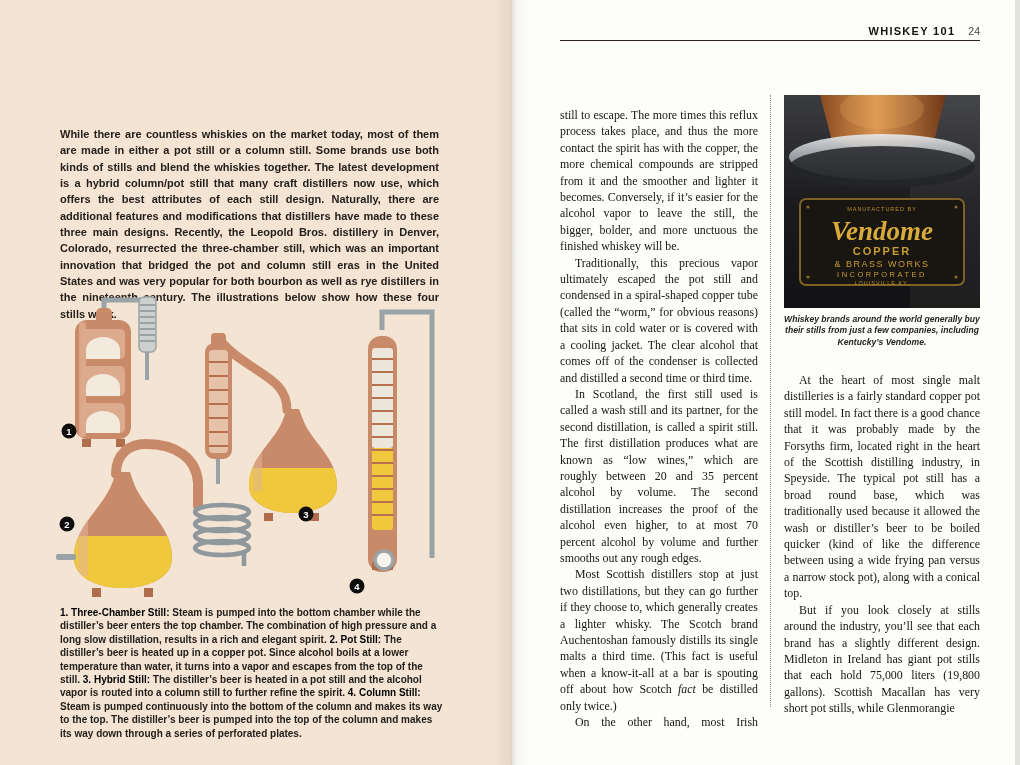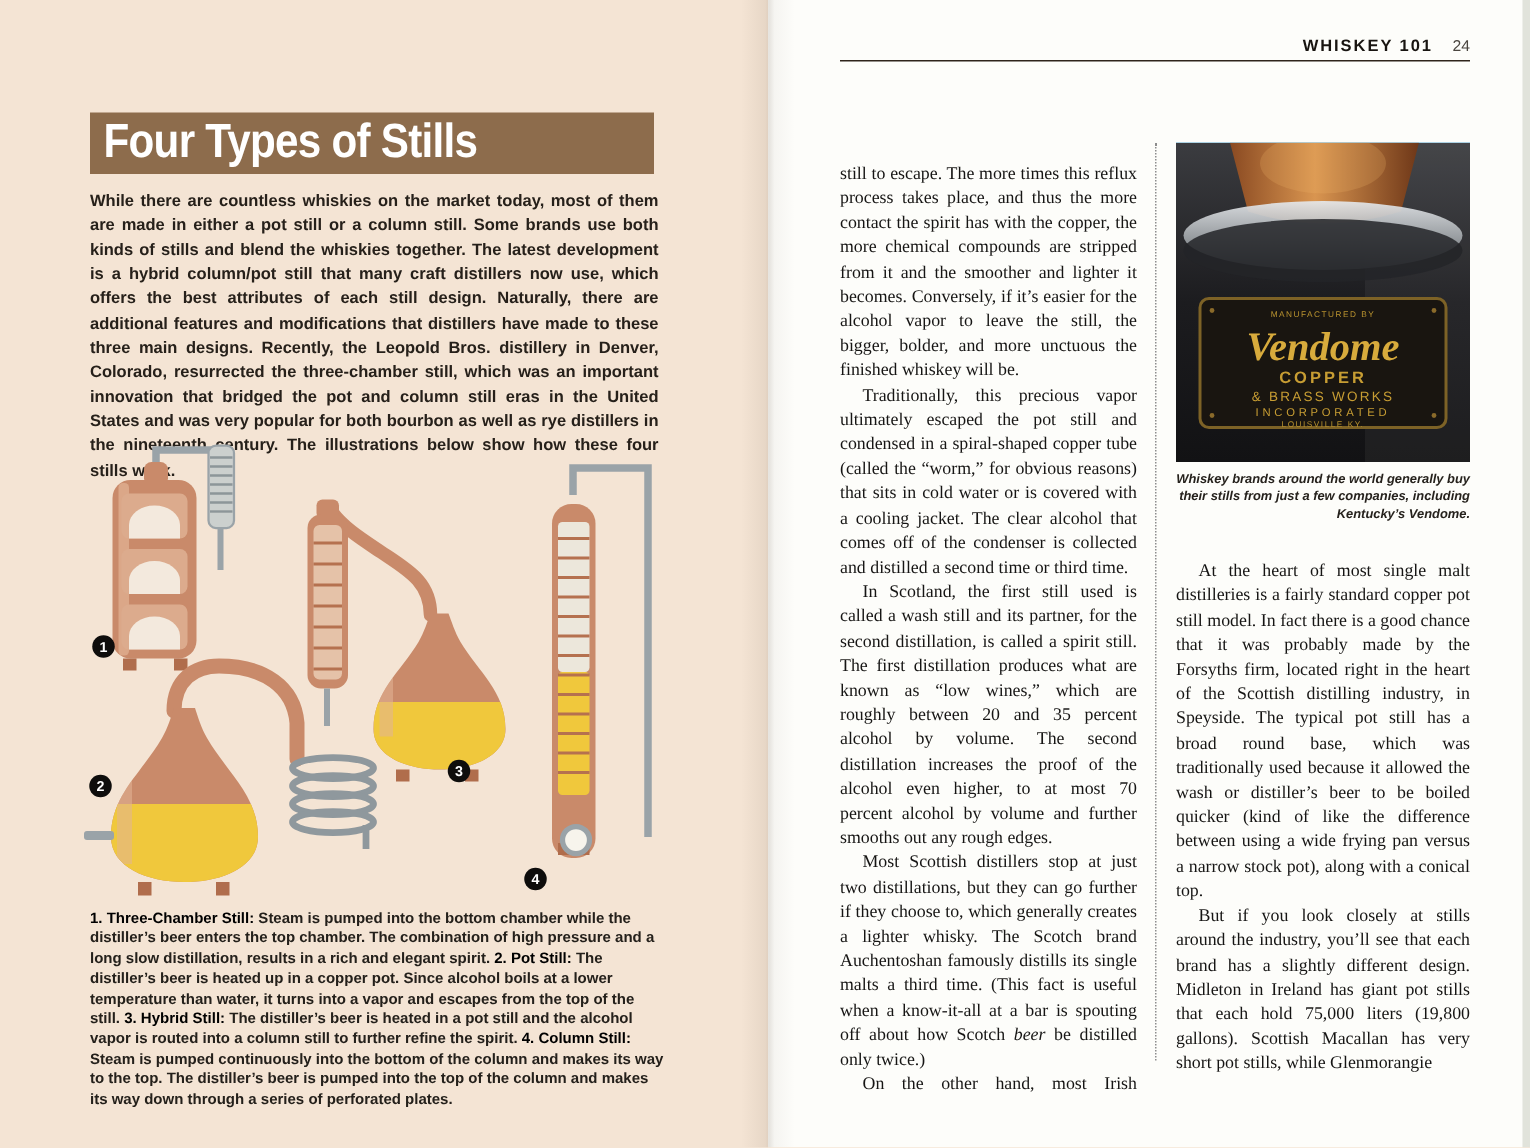--- a/index.html
+++ b/index.html
@@ -41,35 +41,32 @@
   .col-right-text { position:absolute; left:272px; top:360px; width:196px; height:360px; overflow:hidden; }
   .body-serif p { margin:0; }
   .body-serif p.indent { text-indent:15px; }
   .body-serif em { font-style:italic; }
 
   .col-divider { position:absolute; left:258px; top:95px; height:612px; width:0;
                  border-left:1px dotted #8d8d8d; }
 
   .photo { position:absolute; left:272px; top:95px; width:196px; height:213px; background:#7dd3fc; overflow:hidden; }
   .photo-caption { position:absolute; left:272px; top:314px; width:196px; font-size:8.6px; line-height:11.4px;
-                   font-weight:bold; font-style:italic; color:#26221d; text-align:right; }
+                   font-weight:bold; font-style:italic; color:#26221d; text-align:center; }
 
   svg text { font-family:"Liberation Sans",sans-serif; }
   .plaque-serif { font-family:"Liberation Serif",serif; }
 </style>
 </head>
 <body>
 
 <div class="canvas">
 
   <div class="left-page">
 
-    <div class="title-bar">
-      <h1>Four Types of Stills</h1>
-    </div>
 
     <p class="intro">While there are countless whiskies on the market today, most of them are made in either a pot still or a column still. Some brands use both kinds of stills and blend the whiskies together. The latest development is a hybrid column/pot still that many craft distillers now use, which offers the best attributes of each still design. Naturally, there are additional features and modifications that distillers have made to these three main designs. Recently, the Leopold Bros. distillery in Denver, Colorado, resurrected the three-chamber still, which was an important innovation that bridged the pot and column still eras in the United States and was very popular for both bourbon as well as rye distillers in the nineteenth century. The illustrations below show how these four stills work.</p>
 
     <svg class="diagram" viewBox="0 0 395 305">
 
       <g>
         <path d="M56 12 V4 H96" stroke="#9aa3a8" stroke-width="5" fill="none"></path>
         <rect x="91" y="1" width="17" height="55" rx="5" fill="#ccd0ce" stroke="#9aa3a8" stroke-width="1.5"></rect>
         <g stroke="#8d9699" stroke-width="1.6">
           <line x1="92" y1="9" x2="107" y2="9"></line>
@@ -188,21 +185,21 @@
       <span class="book">WHISKEY 101</span><span class="pnum">24</span>
     </div>
     <div class="rp-rule"></div>
 
     <div class="col-divider"></div>
 
     <div class="col-left body-serif">
       <p>still to escape. The more times this reflux process takes place, and thus the more contact the spirit has with the copper, the more chemical compounds are stripped from it and the smoother and lighter it becomes. Conversely, if it’s easier for the alcohol vapor to leave the still, the bigger, bolder, and more unctuous the finished whiskey will be.</p>
       <p class="indent">Traditionally, this precious vapor ultimately escaped the pot still and condensed in a spiral-shaped copper tube (called the “worm,” for obvious reasons) that sits in cold water or is covered with a cooling jacket. The clear alcohol that comes off of the condenser is collected and distilled a second time or third time.</p>
       <p class="indent">In Scotland, the first still used is called a wash still and its partner, for the second distillation, is called a spirit still. The first distillation produces what are known as “low wines,” which are roughly between 20 and 35 percent alcohol by volume. The second distillation increases the proof of the alcohol even higher, to at most 70 percent alcohol by volume and further smooths out any rough edges.</p>
-      <p class="indent"><span>Most Scottish distillers stop at just two distillations, but they can go further if they choose to, which generally creates a lighter whisky. The Scotch brand Auchentoshan famously distills its single malts a third time. (This fact is useful when a know-it-all at a bar is spouting off about how Scotch </span><em>beer</em><span> be distilled only twice.)</span></p>
+      <p class="indent"><span>Most Scottish distillers stop at just two distillations, but they can go further if they choose to, which generally creates a lighter whisky. The Scotch brand Auchentoshan famously distills its single malts a third time. (This fact is useful when a know-it-all at a bar is spouting off about how Scotch </span><em>fact</em><span> be distilled only twice.)</span></p>
       <p class="indent">On the other hand, most Irish distillers do three distillations for their whiskey, which gives it a true</p>
     </div>
 
     <div class="photo">
       <svg viewBox="0 0 196 213" width="196" height="213">
         <defs>
           <linearGradient id="photoBg" x1="0" y1="0" x2="0" y2="1">
             <stop offset="0" stop-color="#3b3c40"></stop>
               <stop offset="0.5" stop-color="#1c1c1f"></stop>
               <stop offset="1" stop-color="#121214"></stop>

